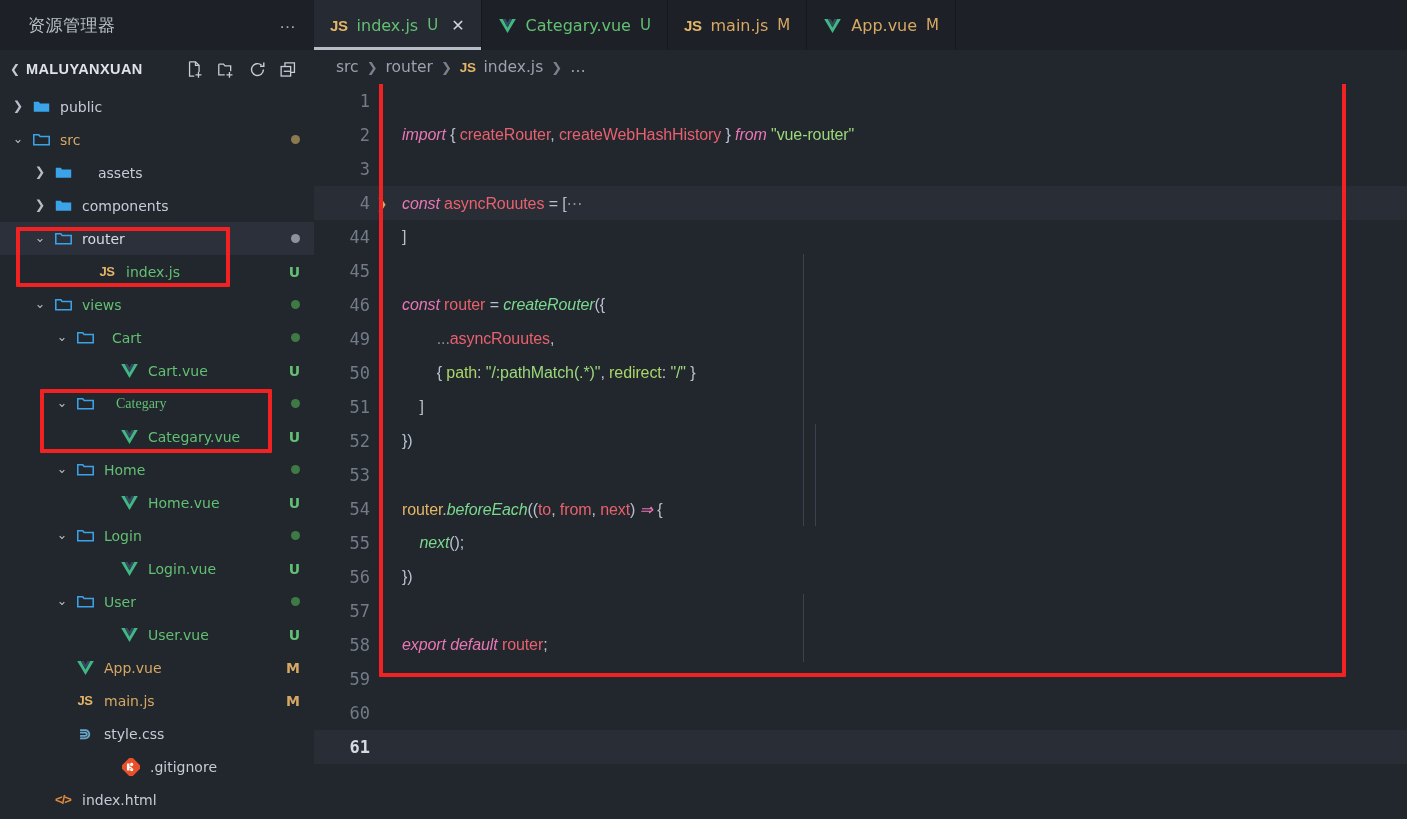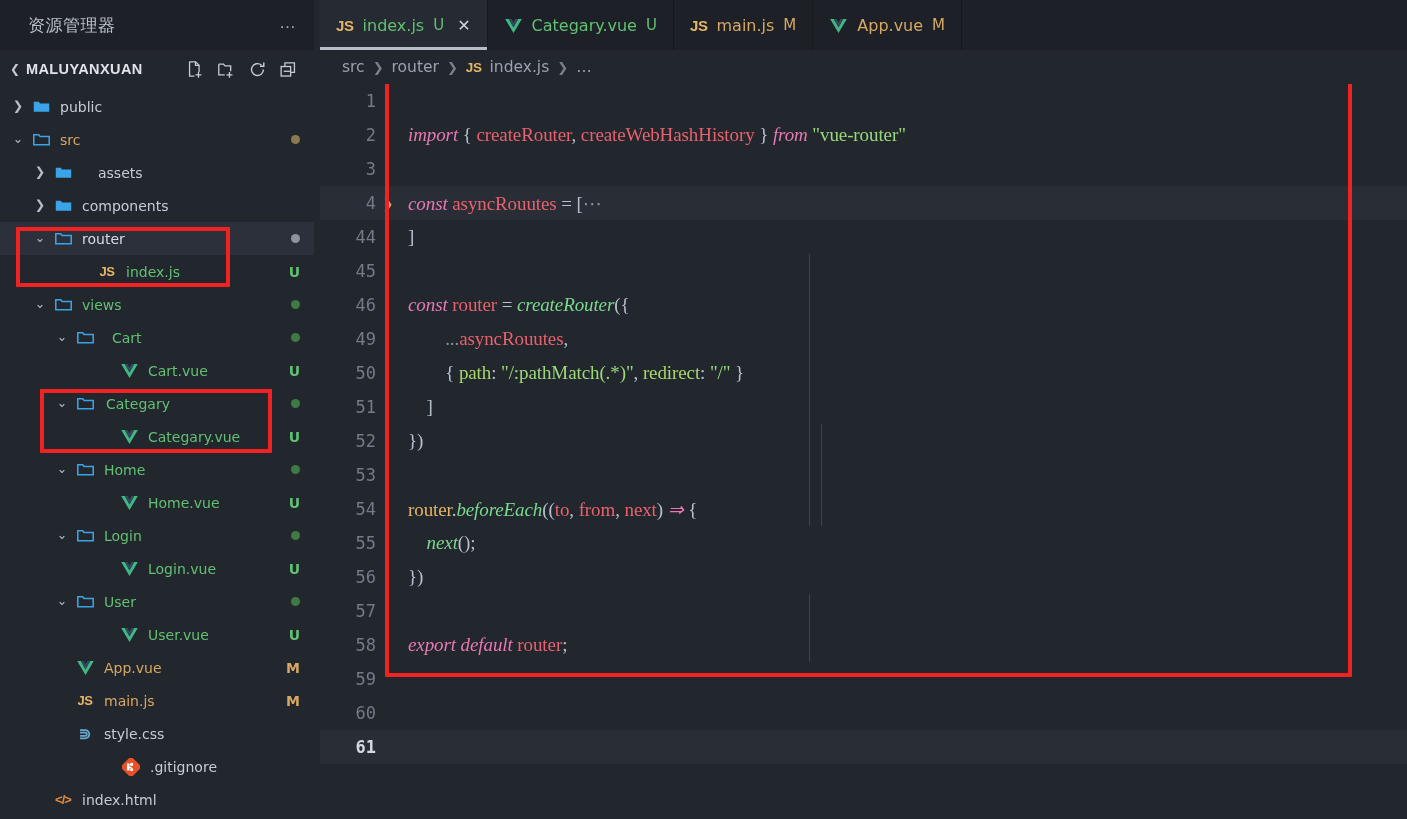--- a/index.html
+++ b/index.html
@@ -2,21 +2,21 @@
 <html><head>
 <meta charset="utf-8">
 <style>
   * { box-sizing: border-box; margin: 0; padding: 0; }
   html, body {
     width: 1407px; height: 819px;
     background: #22262d;
     font-family: "Liberation Sans", sans-serif;
     overflow: hidden;
   }
-  .app { position: relative; width: 1407px; height: 819px; display: flex; gap: 6px; }
+  .app { position: relative; width: 1407px; height: 819px; display: flex; }
 
   
   .sidebar {
     width: 314px; height: 819px;
     background: #22262d;
     display: flex; flex-direction: column;
     flex: 0 0 314px;
     position: relative;
   }
   .sb-header {
@@ -130,22 +130,22 @@
     color: #737b87; font-size: 17px;
     font-family: "DejaVu Sans Mono", monospace;
     padding-right: 4px;
   }
   .gutter.active { color: #d5dae1; font-weight: bold; }
   .fold {
     width: 16px; flex: 0 0 16px; color: #d6a863; font-size: 13px;
     text-align: center;
   }
   .codetext {
-    font-family: Liberation Serif, serif;
-    font-size: 19px; white-space: pre; padding-left: 12px;
+    font-family: Liberation Sans, sans-serif;
+    font-size: 16px; white-space: pre; padding-left: 12px;
     letter-spacing: -0.1px;
   }
   .tk-kw   { color: #e878b4; font-style: italic; }
   .tk-var  { color: #e8616e; }
   .tk-fn   { color: #7bd88f; font-style: italic; }
   .tk-prop { color: #a8d66a; }
   .tk-str  { color: #9bd87a; }
   .tk-pun  { color: #b6c0cd; }
   .tk-obj  { color: #e5b567; }
   .tk-dim  { color: #8a9098; }
@@ -292,21 +292,21 @@
           <span class="nm c-green" style="margin-left: 6px;">Cart.vue</span>
           <span class="badge c-green">U</span>
         </div>
         <div class="row" style="padding-left: 52px;">
           <span class="twisty">⌄</span>
           <span class="ic">
             <svg width="19" height="19" viewBox="0 0 16 16">
               <path d="M1.5 4h4.2l1.1 1.4h7.7v7.1H1.5z" fill="none" stroke="#3ba3e8" stroke-width="1.3"></path>
             </svg>
           </span>
-          <span class="nm c-green" style="margin-left: 8px;">Categary</span>
+          <span class="nm c-green" style="margin-left: 18px; font-family: Liberation Serif, serif;">Categary</span>
           <span class="dot" style="background: rgb(62, 122, 68);"></span>
         </div>
         <div class="row" style="padding-left: 96px;">
           <span class="twisty"></span>
           <span class="ic">
             <svg width="19" height="19" viewBox="0 0 16 16">
               <path d="M1 2.6h3.1L8 9.6l3.9-7H15L8 14.4z" fill="#41b883"></path>
               <path d="M4.1 2.6h2.3L8 5.4l1.6-2.8h2.3L8 9.6z" fill="#35495e"></path>
             </svg>
           </span>

